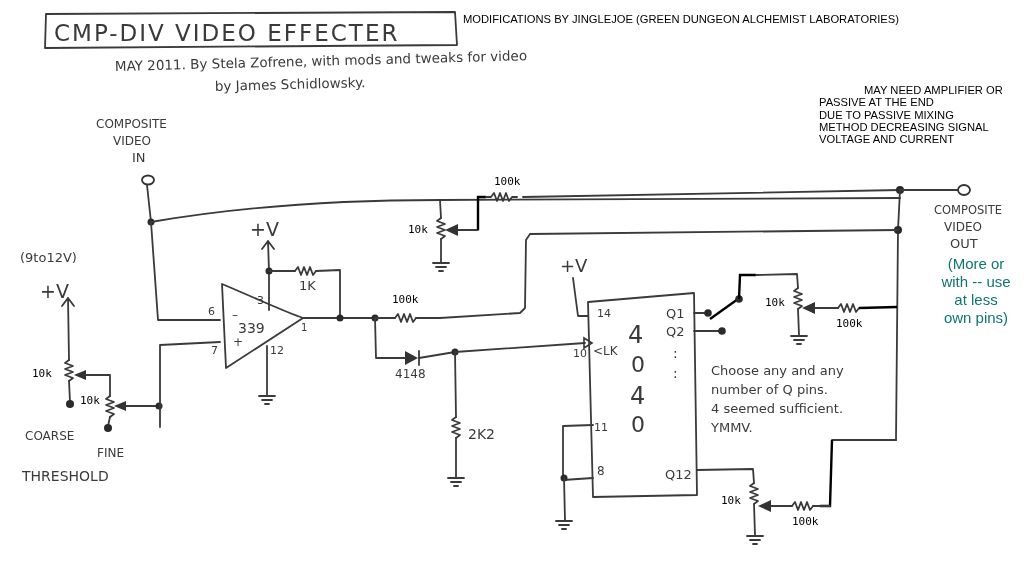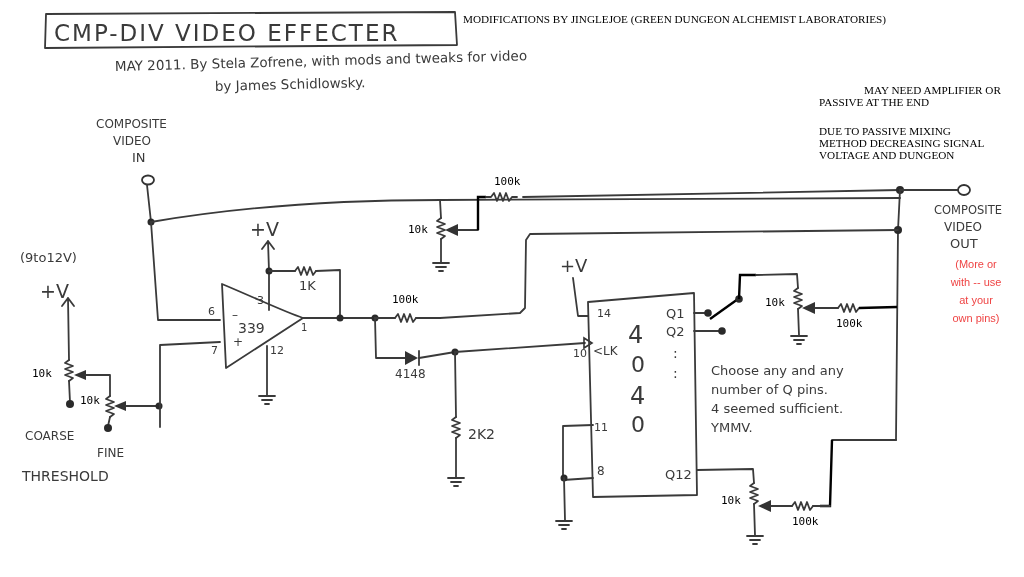--- a/index.html
+++ b/index.html
@@ -3,22 +3,22 @@
 <meta charset="utf-8">
 <style>
   html, body { margin: 0; padding: 0; background: #ffffff; }
   body { width: 1024px; height: 577px; position: relative; overflow: hidden; font-family: "DejaVu Sans", sans-serif; }
   svg { position: absolute; left: 0; top: 0; }
   .wire { stroke: #3a3a3a; stroke-width: 1.8; fill: none; stroke-linecap: round; stroke-linejoin: round; }
   .wire-bold { stroke: #000; stroke-width: 2.4; fill: none; }
   .dot { fill: #2a2a2a; }
   .hand { font-family: "DejaVu Sans", sans-serif; fill: #3a3a3a; }
   .mono { font-family: "DejaVu Sans Mono", monospace; fill: #000; }
-  .overlay { position: absolute; font-family: Liberation Serif, serif; font-size: 11.2px; color: #000; white-space: pre; line-height: 12.3px; }
-  .overlay-sans { position: absolute; font-family: "Liberation Sans", sans-serif; font-size: 11px; color: #ef4444; text-align: center; line-height: 18px; }
+  .overlay { position: absolute; font-family: Liberation Sans, sans-serif; font-size: 11.2px; color: #000; white-space: pre; line-height: 12.3px; }
+  .overlay-sans { position: absolute; font-family: "Liberation Sans", sans-serif; font-size: 15px; color: #0f766e; text-align: center; line-height: 18px; }
 </style>
 </head>
 <body>
 
 <svg width="1024" height="577" viewBox="0 0 1024 577">
 
   <path class="wire" d="M46,14 L455,12 L457,45 L45,48 Z"></path>
   <text class="hand" x="54" y="41" font-size="23" letter-spacing="2" fill="#555">CMP-DIV VIDEO EFFECTER</text>
   <text class="hand" x="115" y="71" font-size="13.5" transform="rotate(-1.5 115 71)">MAY 2011. By Stela Zofrene, with mods and tweaks for video</text>
   <text class="hand" x="215" y="91" font-size="13.5" transform="rotate(-1.5 215 91)">by James Schidlowsky.</text>
@@ -189,23 +189,23 @@
   <text class="hand" x="711" y="394" font-size="13">number of Q pins.</text>
   <text class="hand" x="711" y="413" font-size="13">4 seemed sufficient.</text>
   <text class="hand" x="711" y="432" font-size="13">YMMV.</text>
 </svg>
 
 <div class="overlay" style="left:463px; top:13px;">MODIFICATIONS BY JINGLEJOE (GREEN DUNGEON ALCHEMIST LABORATORIES)</div>
 
 <div style="position:absolute; left:819px; top:84px;">
   <div class="overlay" style="position:static;padding-left:45px;">MAY NEED AMPLIFIER OR</div>
   <div class="overlay" style="position:static;">PASSIVE AT THE END</div>
-  <div class="overlay" style="position:static;margin-top:16px;">DUE TO PASSIVE MIXING</div>
+  <div class="overlay" style="position:static;">DUE TO PASSIVE MIXING</div>
   <div class="overlay" style="position:static;">METHOD DECREASING SIGNAL</div>
-  <div class="overlay" style="position:static;">VOLTAGE AND DUNGEON</div>
+  <div class="overlay" style="position:static;">VOLTAGE AND CURRENT</div>
 </div>
 
 <div style="position:absolute; left:928px; top:255px; width:96px;">
   <div class="overlay-sans" style="position:static;">(More or</div>
   <div class="overlay-sans" style="position:static;">with -- use</div>
-  <div class="overlay-sans" style="position:static;">at your</div>
+  <div class="overlay-sans" style="position:static;">at less</div>
   <div class="overlay-sans" style="position:static;">own pins)</div>
 </div>
 
 </body></html>

